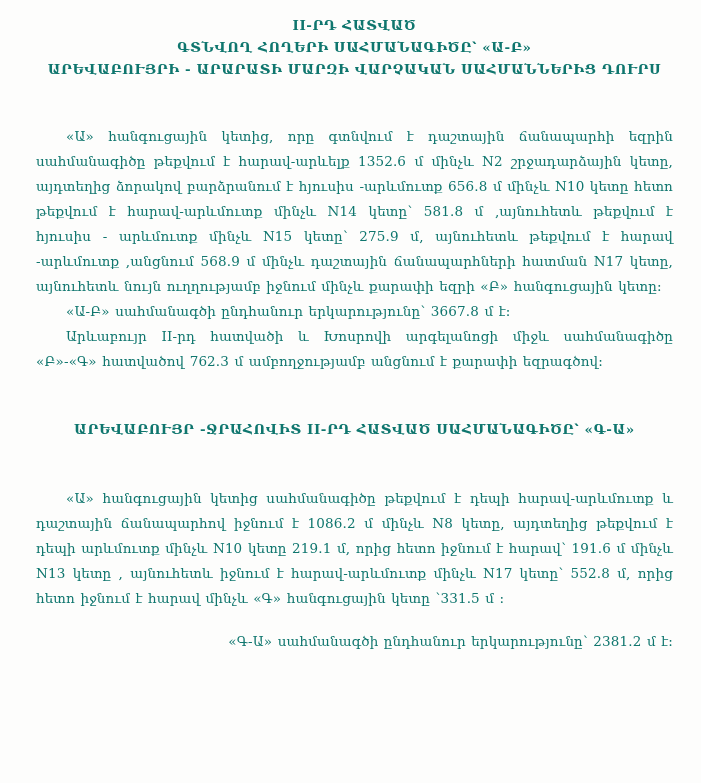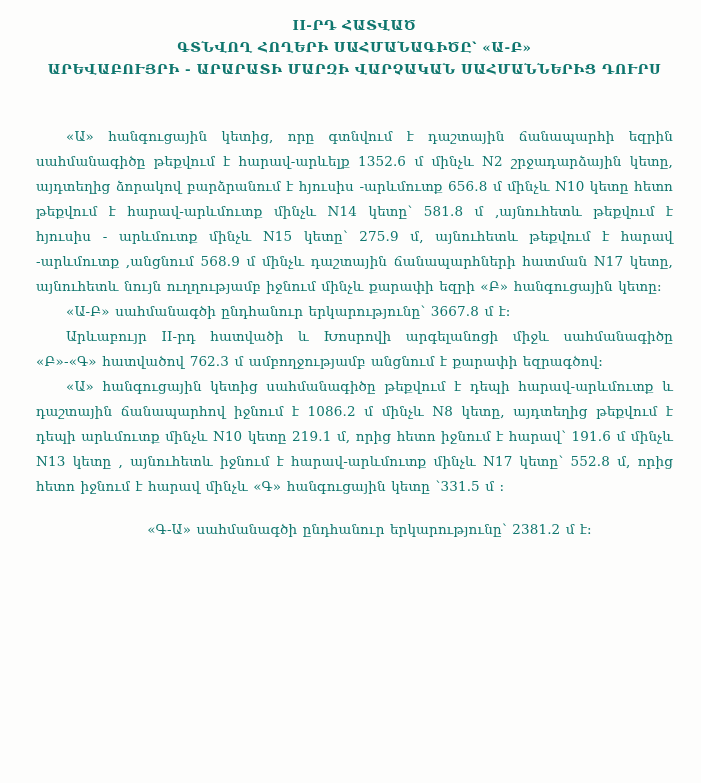--- a/index.html
+++ b/index.html
@@ -38,21 +38,21 @@
       text-indent: 30px;
       line-height: 25px;
       word-spacing: 1px;
     }
     .total {
       margin-top: 0;
       text-align: left;
     }
     .total-last {
       margin-top: 18px;
-      text-align: center;
+      text-align: right;
     }
     .sub-heading {
       font-size: 13.5px;
       font-weight: bold;
       letter-spacing: 0.6px;
       line-height: 22px;
       margin: 32px 0 40px 0;
     }
     .sub-heading.left { text-align: left; }
     .sub-heading.center { text-align: center; margin: 44px 0 46px 0; }
@@ -68,18 +68,19 @@
     <div class="h-line">ԱՐԵՎԱԲՈՒՅՐԻ - ԱՐԱՐԱՏԻ ՄԱՐԶԻ ՎԱՐՉԱԿԱՆ ՍԱՀՄԱՆՆԵՐԻՑ ԴՈՒՐՍ</div>
   </header>
 
   <p class="par">«Ա» հանգուցային կետից, որը գտնվում է դաշտային ճանապարհի եզրին սահմանագիծը թեքվում է հարավ-արևելք 1352.6 մ մինչև N2 շրջադարձային կետը, այդտեղից ձորակով բարձրանում է հյուսիս -արևմուտք 656.8 մ մինչև N10 կետը հետո թեքվում է հարավ-արևմուտք մինչև N14 կետը՝ 581.8 մ ,այնուհետև թեքվում է հյուսիս - արևմուտք մինչև N15 կետը՝ 275.9 մ, այնուհետև թեքվում է հարավ -արևմուտք ,անցնում 568.9 մ մինչև դաշտային ճանապարհների հատման N17 կետը, այնուհետև նույն ուղղությամբ իջնում մինչև քարափի եզրի «Բ» հանգուցային կետը։</p>
 
   <p class="par total">«Ա-Բ» սահմանագծի ընդհանուր երկարությունը՝ 3667.8 մ է։</p>
 
 
   <p class="par">Արևաբույր II-րդ հատվածի և Խոսրովի արգելանոցի միջև սահմանագիծը «Բ»-«Գ» հատվածով 762.3 մ ամբողջությամբ անցնում է քարափի եզրագծով։</p>
 
+  <h2 class="sub-heading center">ԱՐԵՎԱԲՈՒՅՐ -ՋՐԱՀՈՎԻՏ II-ՐԴ ՀԱՏՎԱԾ ՍԱՀՄԱՆԱԳԻԾԸ՝ «Գ-Ա»</h2>
 
   <p class="par">«Ա» հանգուցային կետից սահմանագիծը թեքվում է դեպի հարավ-արևմուտք և դաշտային ճանապարհով իջնում է 1086.2 մ մինչև N8 կետը, այդտեղից թեքվում է դեպի արևմուտք մինչև N10 կետը 219.1 մ, որից հետո իջնում է հարավ՝ 191.6 մ մինչև N13 կետը , այնուհետև իջնում է հարավ-արևմուտք մինչև N17 կետը՝ 552.8 մ, որից հետո իջնում է հարավ մինչև «Գ» հանգուցային կետը ՝331.5 մ ։</p>
 
   <p class="par total-last">«Գ-Ա» սահմանագծի ընդհանուր երկարությունը՝ 2381.2 մ է։</p>
 
 </div>
 
 </body></html>

